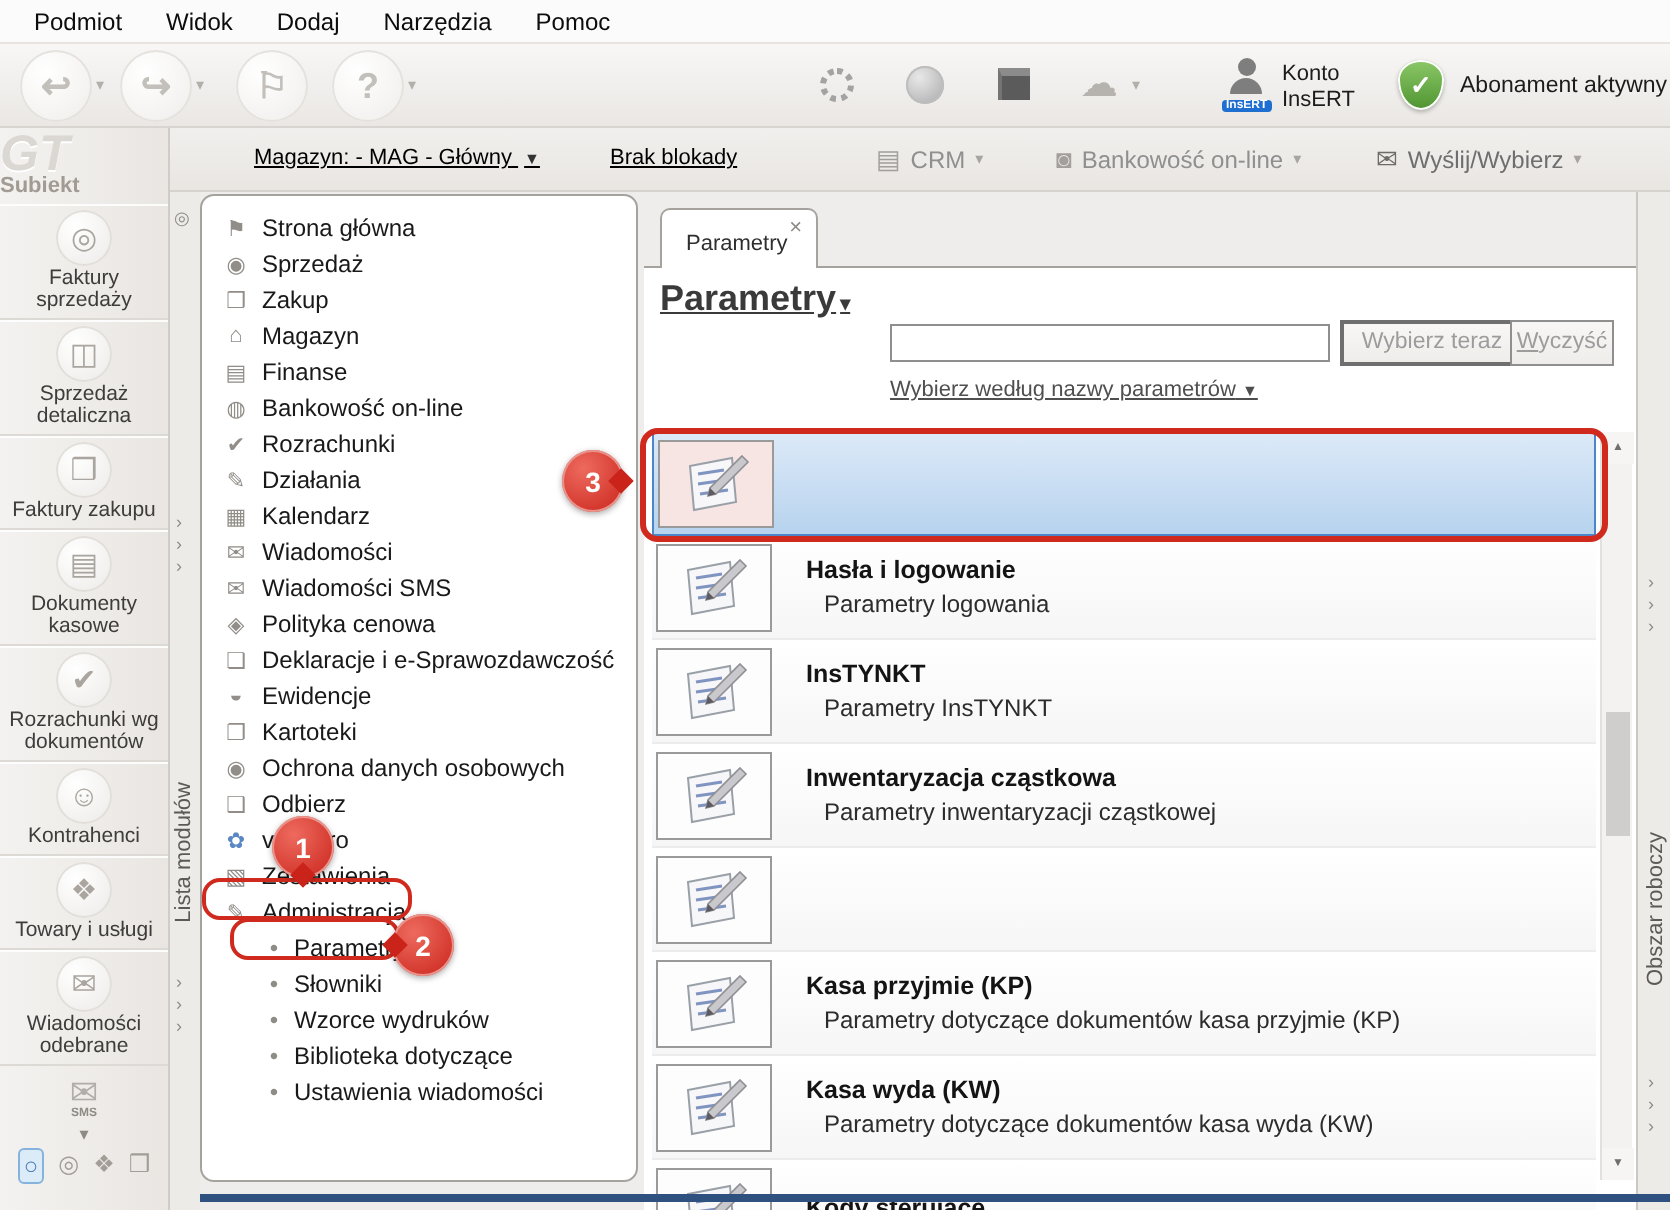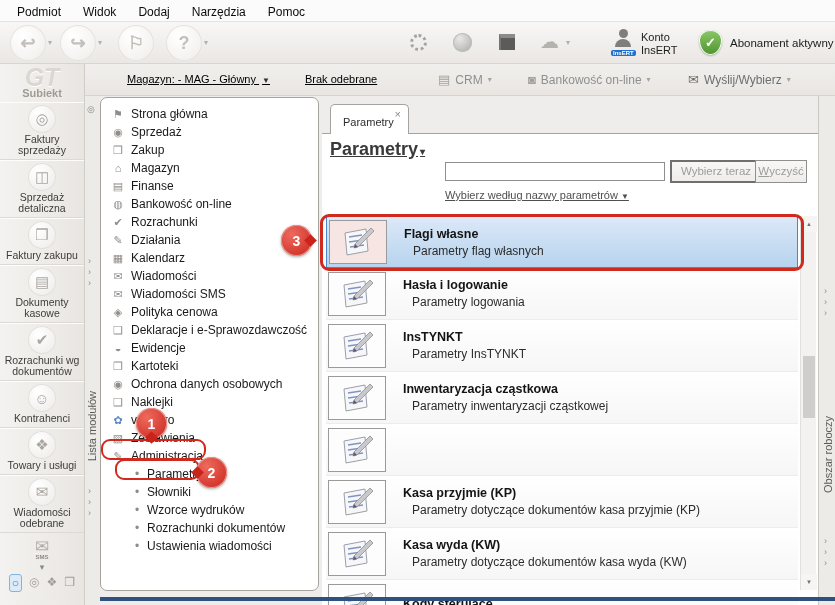--- a/index.html
+++ b/index.html
@@ -44,21 +44,21 @@
   .ctx-link { position:absolute; top:9px; font-size:11px; color:#000; text-decoration:underline; }
   .ctx-group { position:absolute; top:8px; font-size:12px; color:#8f8f8f; display:flex; align-items:center; gap:5px; }
   .ctx-ico { font-size:13px; color:#a3a09c; }
   .ctx-ico.dark { color:#6f6c68; }
   .ctx-caret { font-size:8px; color:#a8a4a0; }
   .ctx-caret-dark { font-size:8px; color:#333; margin-left:3px; }
 
   
   .sidebar { position:absolute; left:0; top:64px; width:85px; height:541px;
     background:linear-gradient(90deg,#f4f2f0,#e9e6e2); border-right:1px solid #d0cdc9; z-index:2; }
-  .logo { text-align:center; padding-top:2px; height:38px; }
+  .logo { text-align:left; padding-top:2px; height:38px; }
   .logo-gt { font-size:25px; font-weight:bold; font-style:italic; color:#dbd7d2; text-shadow:0 1px 0 #fff; line-height:22px; }
   .logo-sub { font-size:11px; font-weight:bold; color:#a19b94; line-height:10px; }
   .module { text-align:center; padding:2px 2px 3px 2px; border-top:1px solid rgba(255,255,255,.85); border-bottom:1px solid #ddd9d5; }
   .mod-ico { width:28px; height:28px; margin:0 auto; border-radius:50%;
     background:radial-gradient(circle at 35% 30%, #ffffff, #eceae7); box-shadow:inset 0 0 0 1px #e2dfdb;
     display:flex; align-items:center; justify-content:center; font-size:15px; color:#aaa59f; }
   .mod-label { font-size:10.5px; color:#3e3d3b; line-height:11px; margin-top:1px; }
   .sms-tile { text-align:center; padding-top:3px; }
   .sms-ico { font-size:17px; color:#b1ada8; }
   .sms-txt { font-size:6px; font-weight:bold; color:#8f8b86; margin-top:-3px; }
@@ -184,21 +184,21 @@
       <div>InsERT</div>
   </div>
   <div class="shield" style="left:699px">
       <span>✓</span>
     </div>
   <div class="tbr-label" style="left:730px; top:15px; font-size:11.5px">Abonament aktywny</div>
 </div>
 
 <div class="contextbar">
   <span class="ctx-link" style="left:127px"><span>Magazyn: - MAG - Główny</span> <span class="ctx-caret-dark">▼</span></span>
-  <span class="ctx-link" style="left:305px">Brak odebrane</span>
+  <span class="ctx-link" style="left:305px">Brak blokady</span>
   <div class="ctx-group" style="left:438px">
     <span class="ctx-ico">▤</span>
     <span>CRM</span>
     <span class="ctx-caret">▾</span>
   </div>
   <div class="ctx-group" style="left:528px">
     <span class="ctx-ico">◙</span>
     <span>Bankowość on-line</span>
     <span class="ctx-caret">▾</span>
   </div>
@@ -371,21 +371,21 @@
         <span>Kartoteki</span>
       </div>
 
       <div class="tree-item">
         <span class="t-ico">◉</span>
         <span>Ochrona danych osobowych</span>
       </div>
 
       <div class="tree-item">
         <span class="t-ico">❑</span>
-        <span>Naklejki</span>
+        <span>Odbierz</span>
       </div>
 
       <div class="tree-item vendero">
         <span class="t-ico">✿</span>
         <span>vendero</span>
       </div>
 
       <div class="tree-item">
         <span class="t-ico">▧</span>
         <span>Zestawienia</span>
@@ -406,21 +406,21 @@
         <span>Słowniki</span>
       </div>
 
       <div class="tree-item sub">
         <span class="t-ico">•</span>
         <span>Wzorce wydruków</span>
       </div>
 
       <div class="tree-item sub">
         <span class="t-ico">•</span>
-        <span>Rozrachunki dokumentów</span>
+        <span>Biblioteka dotyczące</span>
       </div>
 
       <div class="tree-item sub">
         <span class="t-ico">•</span>
         <span>Ustawienia wiadomości</span>
       </div>
 
   </div>
 </div>
 
@@ -444,24 +444,20 @@
         <div class="p-icobox">
           <svg width="36" height="32" viewBox="0 0 36 32">
             <path d="M5 7 L26 3 L28 25 L7 29 Z" fill="#f7f7f9" stroke="#9aa0a8" stroke-width="1"></path>
             <line x1="9" y1="11" x2="22" y2="9" stroke="#8094c2" stroke-width="1.6"></line>
             <line x1="9" y1="16" x2="23" y2="14" stroke="#8094c2" stroke-width="1.6"></line>
             <line x1="10" y1="21" x2="24" y2="19" stroke="#8094c2" stroke-width="1.6"></line>
             <path d="M31 2 L34 5 L18 21 L14 22 L15 18 Z" fill="#c9c9cd" stroke="#8f8f94" stroke-width="0.8"></path>
             <path d="M15 18 L18 21 L14 22 Z" fill="#5a5a60"></path>
           </svg>
         </div>
-        <div class="p-text">
-          <div class="p-title">Flagi własne</div>
-          <div class="p-desc">Parametry flag własnych</div>
-        </div>
       </div>
 
       <div class="prow">
         <div class="p-icobox">
           <svg width="36" height="32" viewBox="0 0 36 32">
             <path d="M5 7 L26 3 L28 25 L7 29 Z" fill="#f7f7f9" stroke="#9aa0a8" stroke-width="1"></path>
             <line x1="9" y1="11" x2="22" y2="9" stroke="#8094c2" stroke-width="1.6"></line>
             <line x1="9" y1="16" x2="23" y2="14" stroke="#8094c2" stroke-width="1.6"></line>
             <line x1="10" y1="21" x2="24" y2="19" stroke="#8094c2" stroke-width="1.6"></line>
             <path d="M31 2 L34 5 L18 21 L14 22 L15 18 Z" fill="#c9c9cd" stroke="#8f8f94" stroke-width="0.8"></path>

